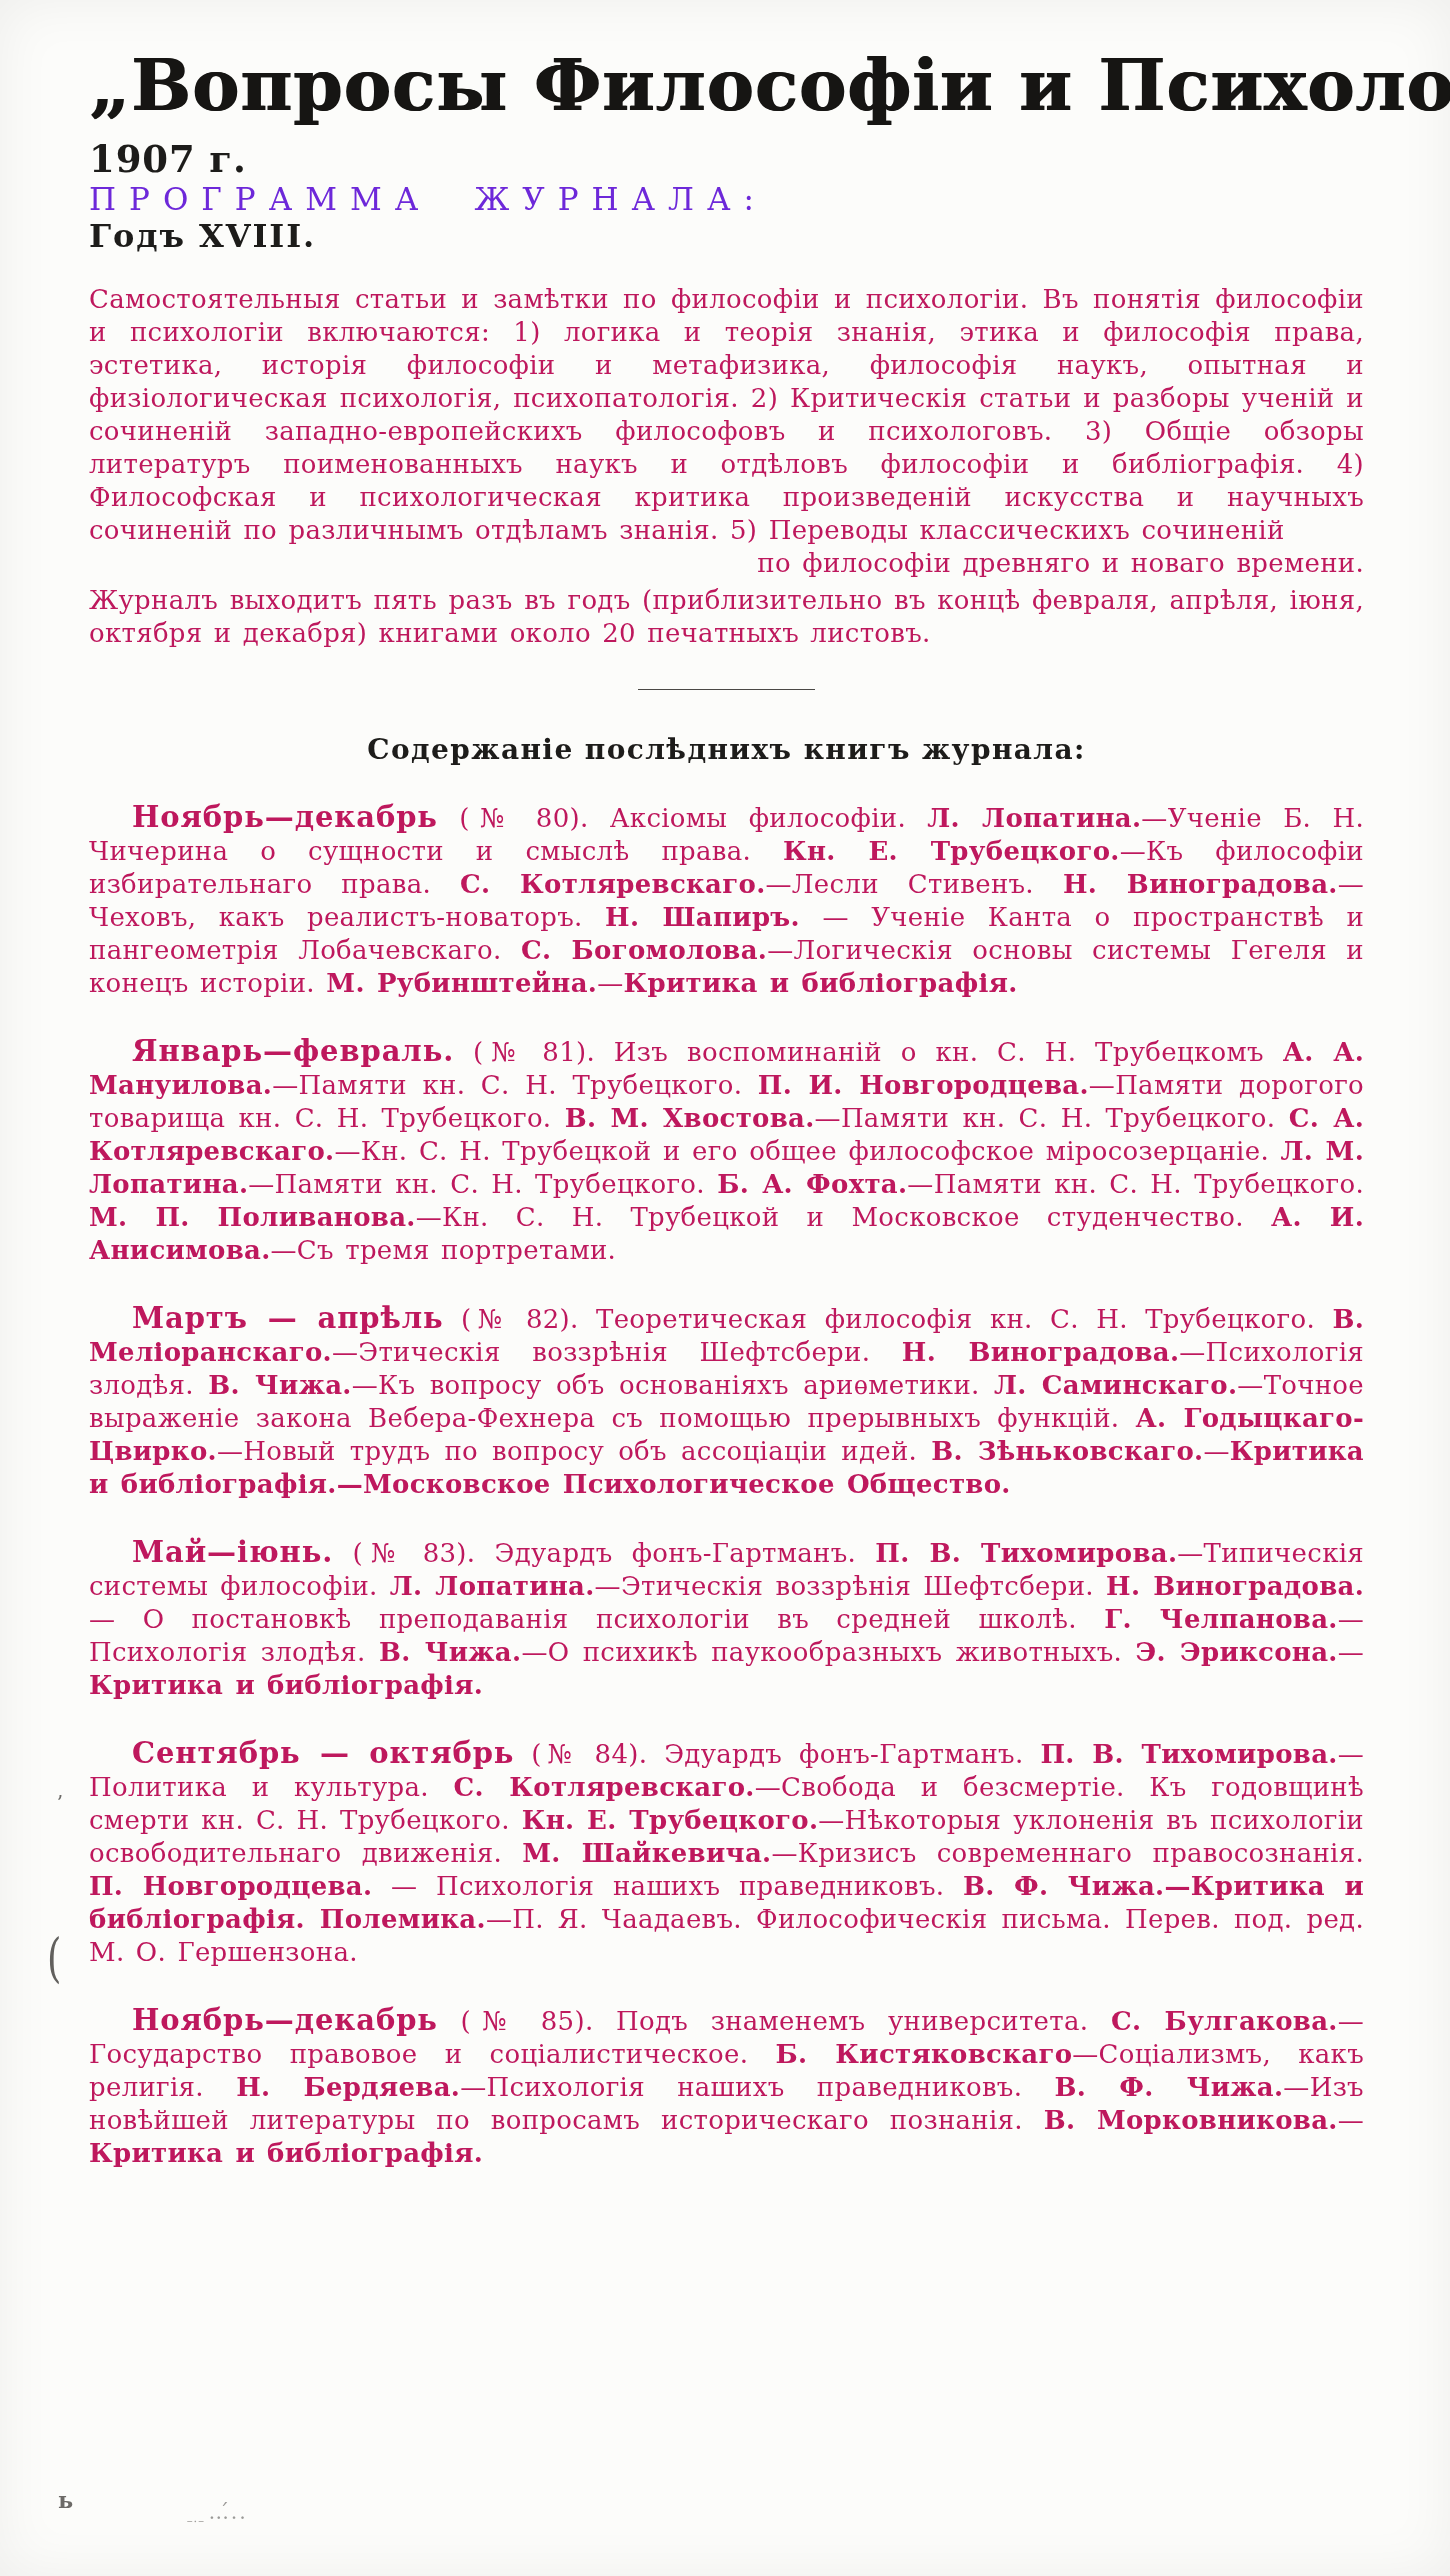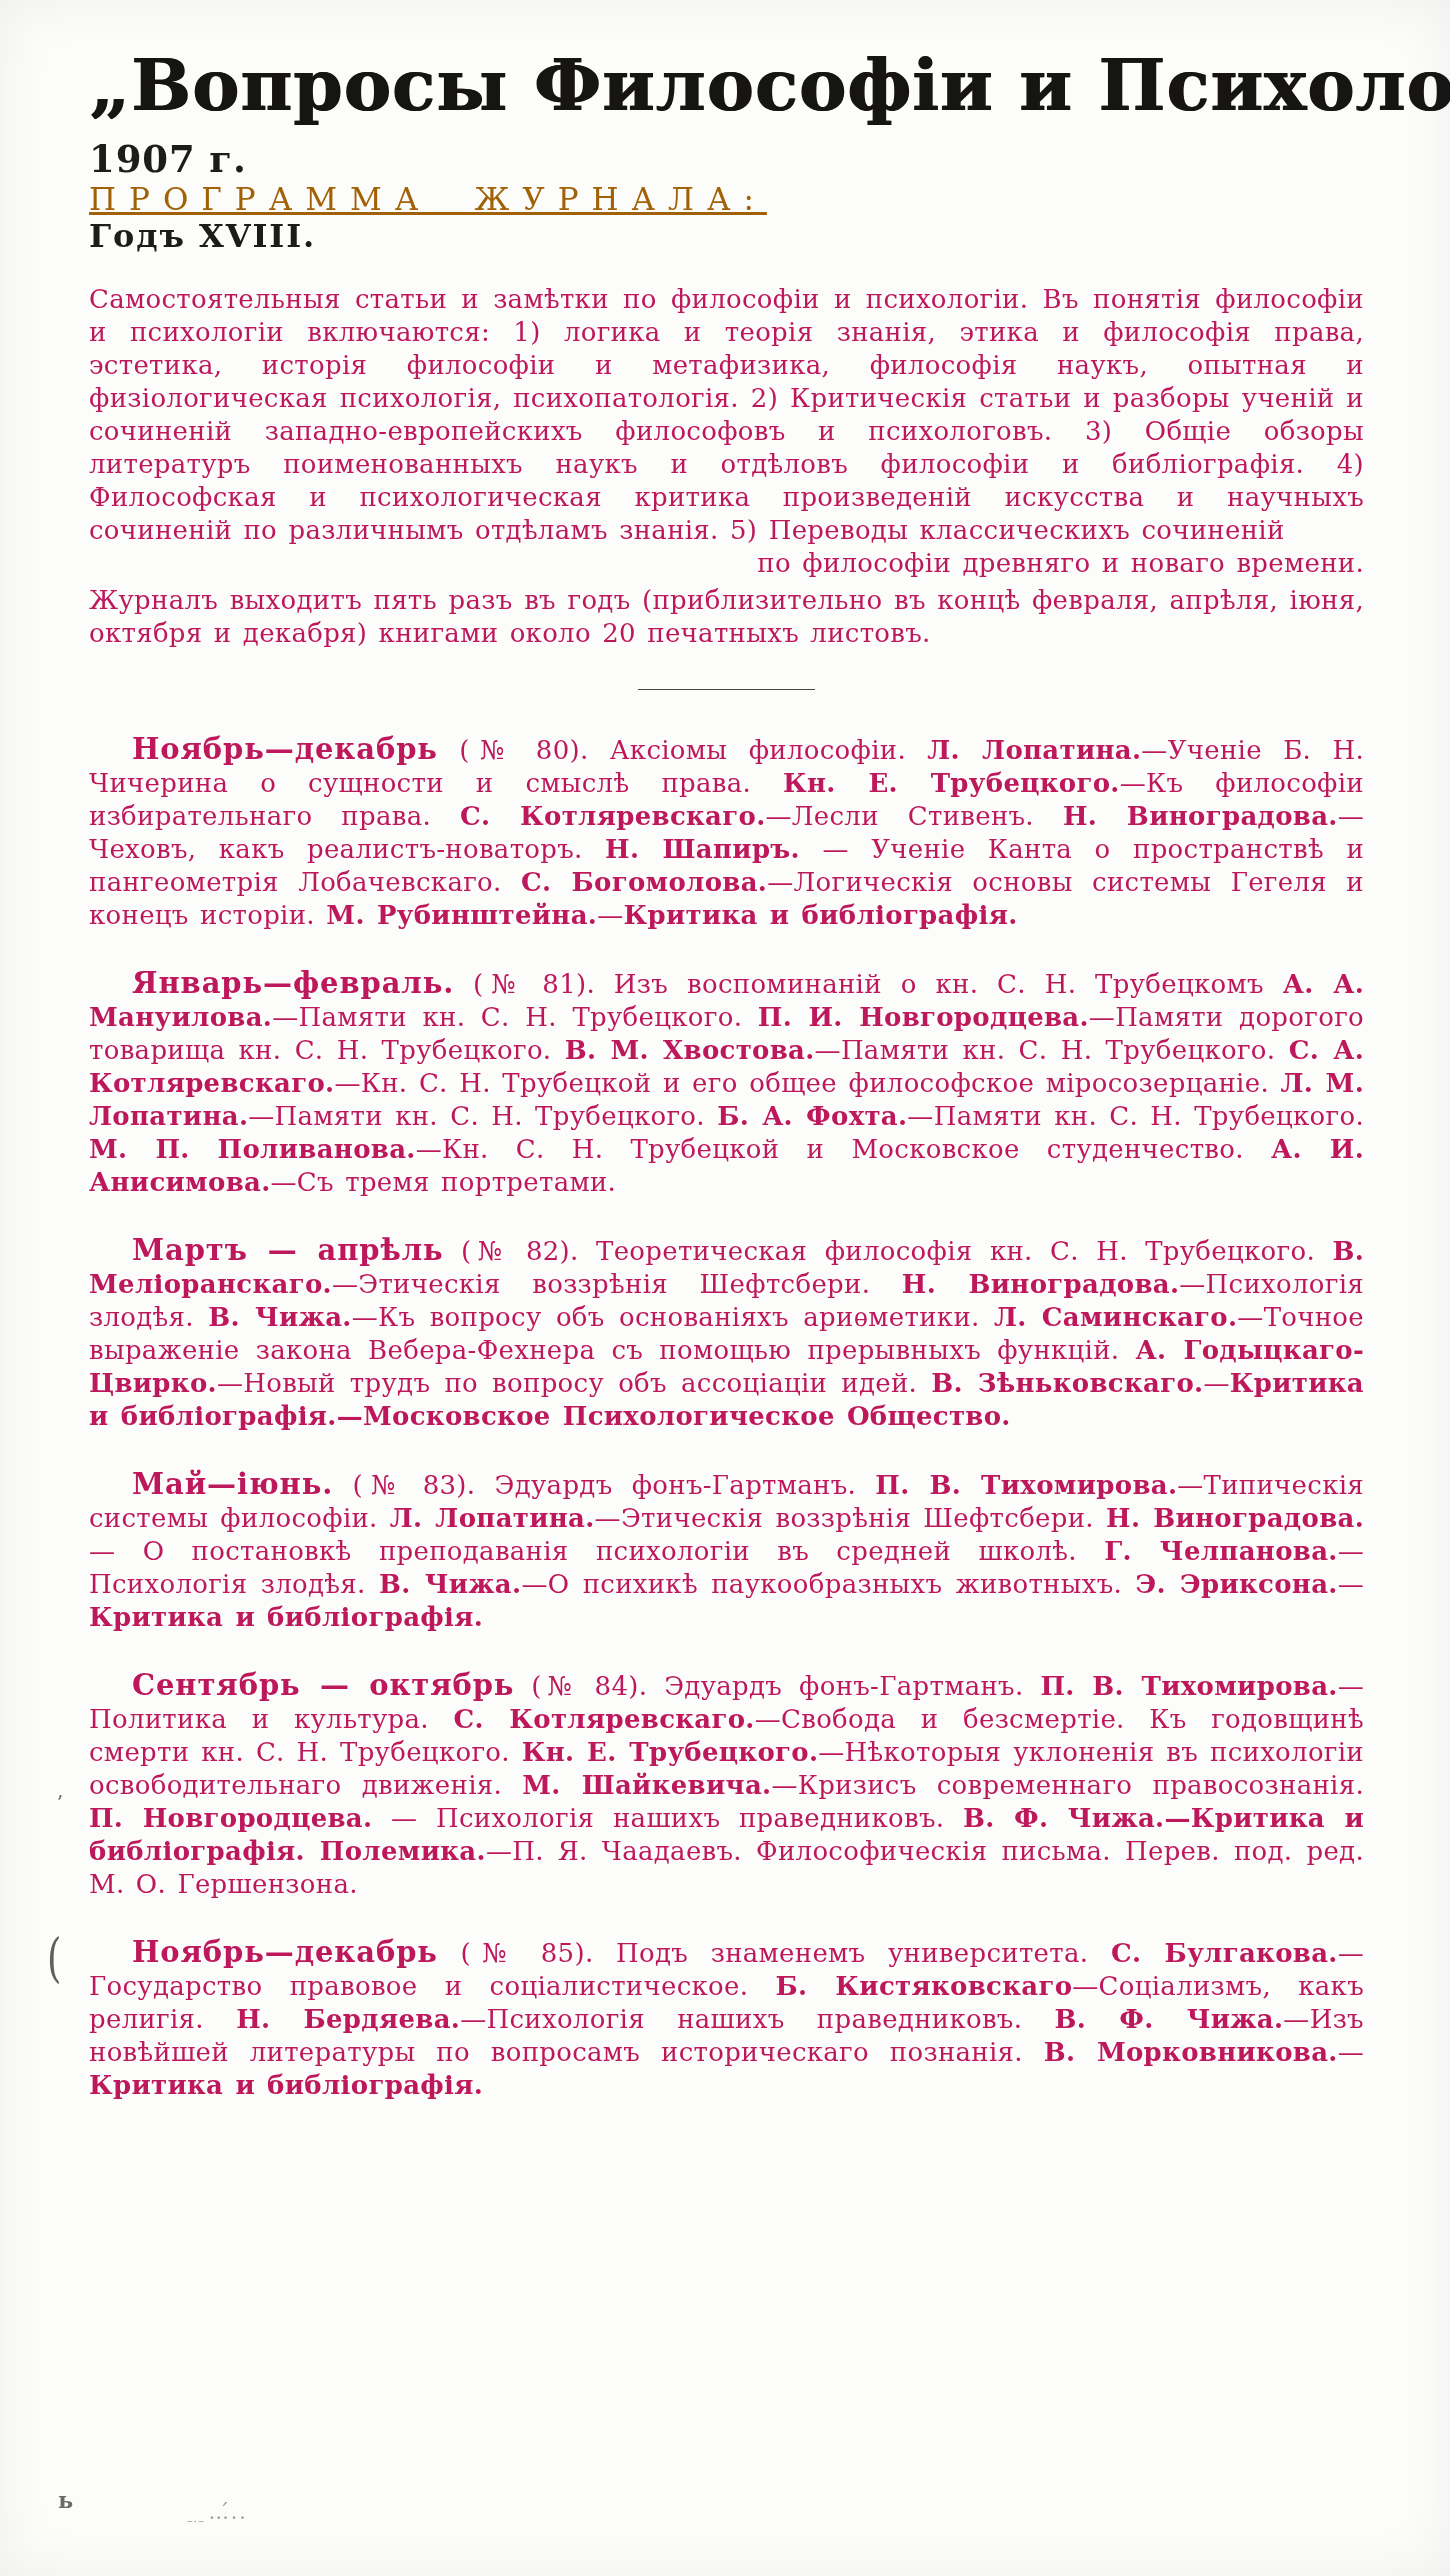--- a/index.html
+++ b/index.html
@@ -39,22 +39,21 @@
   }
   .year{
     font-size:37px;
     font-weight:600;
     letter-spacing:0.9px;
   }
   .program{
     font-size:31px;
     letter-spacing:13px;
     word-spacing:20.5px;
-    color:#a16207;
-    text-decoration:underline;
+    color:#6d28d9;
   }
   .volume{
     font-size:32px;
     font-weight:bold;
     letter-spacing:1.9px;
   }
   .bodytext{
     font-size:26px;
     line-height:33px;
     letter-spacing:0.3px;
@@ -116,20 +115,21 @@
       <span class="volume">Годъ XVIII.</span>
     </div>
 
     <p class="bodytext intro">Самостоятельныя статьи и замѣтки по философіи и психологіи. Въ понятія философіи и психологіи включаются: 1) логика и теорія знанія, этика и философія права, эстетика, исторія философіи и метафизика, философія наукъ, опытная и физіологическая психологія, психопатологія. 2) Критическія статьи и разборы ученій и сочиненій западно-европейскихъ философовъ и психологовъ. 3) Общіе обзоры литературъ поименованныхъ наукъ и отдѣловъ философіи и библіографія. 4) Философская и психологическая критика произведеній искусства и научныхъ сочиненій по различнымъ отдѣламъ знанія. 5) Переводы классическихъ сочиненій</p>
     <p class="bodytext intro-tail">по философіи древняго и новаго времени.</p>
 
     <p class="bodytext schedule">Журналъ выходитъ пять разъ въ годъ (приблизительно въ концѣ февраля, апрѣля, іюня, октября и декабря) книгами около 20 печатныхъ листовъ.</p>
 
     <hr class="divider">
 
+    <h2 class="contents-heading">Содержаніе послѣднихъ книгъ журнала:</h2>
 
     <p class="bodytext issue"><span class="issue-label">Ноябрь—декабрь</span><span><span> (№ 80). Аксіомы философіи. </span><span class="b">Л. Лопатина.</span><span>—Ученіе Б. Н. Чичерина о сущности и смыслѣ права. </span><span class="b">Кн. Е. Трубецкого.</span><span>—Къ философіи избирательнаго права. </span><span class="b">С. Котляревскаго.</span><span>—Лесли Стивенъ. </span><span class="b">Н. Виноградова.</span><span>—Чеховъ, какъ реалистъ-новаторъ. </span><span class="b">Н. Шапиръ.</span><span> — Ученіе Канта о пространствѣ и пангеометрія Лобачевскаго. </span><span class="b">С. Богомолова.</span><span>—Логическія основы системы Гегеля и конецъ исторіи. </span><span class="b">М. Рубинштейна.</span><span>—</span><span class="b">Критика и библіографія.</span></span></p>
 
     <p class="bodytext issue"><span class="issue-label">Январь—февраль.</span><span><span> (№ 81). Изъ воспоминаній о кн. С. Н. Трубецкомъ </span><span class="b">А. А. Мануилова.</span><span>—Памяти кн. С. Н. Трубецкого. </span><span class="b">П. И. Новгородцева.</span><span>—Памяти дорогого товарища кн. С. Н. Трубецкого. </span><span class="b">В. М. Хвостова.</span><span>—Памяти кн. С. Н. Трубецкого. </span><span class="b">С. А. Котляревскаго.</span><span>—Кн. С. Н. Трубецкой и его общее философское міросозерцаніе. </span><span class="b">Л. М. Лопатина.</span><span>—Памяти кн. С. Н. Трубецкого. </span><span class="b">Б. А. Фохта.</span><span>—Памяти кн. С. Н. Трубецкого. </span><span class="b">М. П. Поливанова.</span><span>—Кн. С. Н. Трубецкой и Московское студенчество. </span><span class="b">А. И. Анисимова.</span><span>—Съ тремя портретами.</span></span></p>
 
     <p class="bodytext issue"><span class="issue-label">Мартъ — апрѣль</span><span><span> (№ 82). Теоретическая философія кн. С. Н. Трубецкого. </span><span class="b">В. Меліоранскаго.</span><span>—Этическія воззрѣнія Шефтсбери. </span><span class="b">Н. Виноградова.</span><span>—Психологія злодѣя. </span><span class="b">В. Чижа.</span><span>—Къ вопросу объ основаніяхъ ариѳметики. </span><span class="b">Л. Саминскаго.</span><span>—Точное выраженіе закона Вебера-Фехнера съ помощью прерывныхъ функцій. </span><span class="b">А. Годыцкаго-Цвирко.</span><span>—Новый трудъ по вопросу объ ассоціаціи идей. </span><span class="b">В. Зѣньковскаго.</span><span>—</span><span class="b">Критика и библіографія.—Московское Психологическое Общество.</span></span></p>
 
     <p class="bodytext issue"><span class="issue-label">Май—іюнь.</span><span><span> (№ 83). Эдуардъ фонъ-Гартманъ. </span><span class="b">П. В. Тихомирова.</span><span>—Типическія системы философіи. </span><span class="b">Л. Лопатина.</span><span>—Этическія воззрѣнія Шефтсбери. </span><span class="b">Н. Виноградова.</span><span> — О постановкѣ преподаванія психологіи въ средней школѣ. </span><span class="b">Г. Челпанова.</span><span>—Психологія злодѣя. </span><span class="b">В. Чижа.</span><span>—О психикѣ паукообразныхъ животныхъ. </span><span class="b">Э. Эриксона.</span><span>—</span><span class="b">Критика и библіографія.</span></span></p>
 
     <p class="bodytext issue"><span class="issue-label">Сентябрь — октябрь</span><span><span> (№ 84). Эдуардъ фонъ-Гартманъ. </span><span class="b">П. В. Тихомирова.</span><span>—Политика и культура. </span><span class="b">С. Котляревскаго.</span><span>—Свобода и безсмертіе. Къ годовщинѣ смерти кн. С. Н. Трубецкого. </span><span class="b">Кн. Е. Трубецкого.</span><span>—Нѣкоторыя уклоненія въ психологіи освободительнаго движенія. </span><span class="b">М. Шайкевича.</span><span>—Кризисъ современнаго правосознанія. </span><span class="b">П. Новгородцева.</span><span> — Психологія нашихъ праведниковъ. </span><span class="b">В. Ф. Чижа.—Критика и библіографія. Полемика.</span><span>—П. Я. Чаадаевъ. Философическія письма. Перев. под. ред. М. О. Гершензона.</span></span></p>

